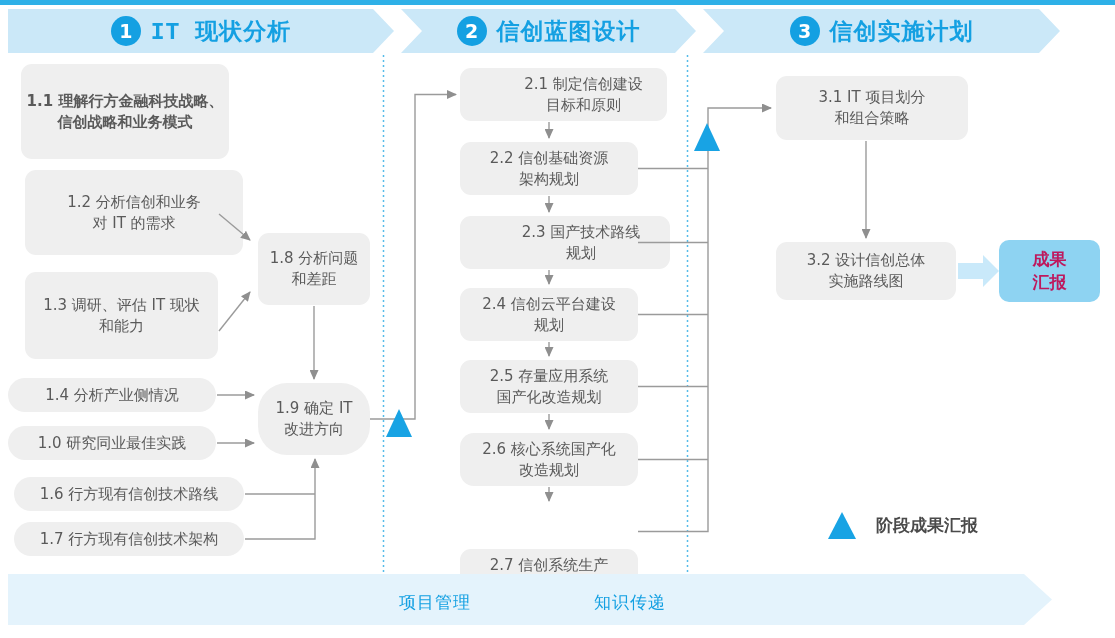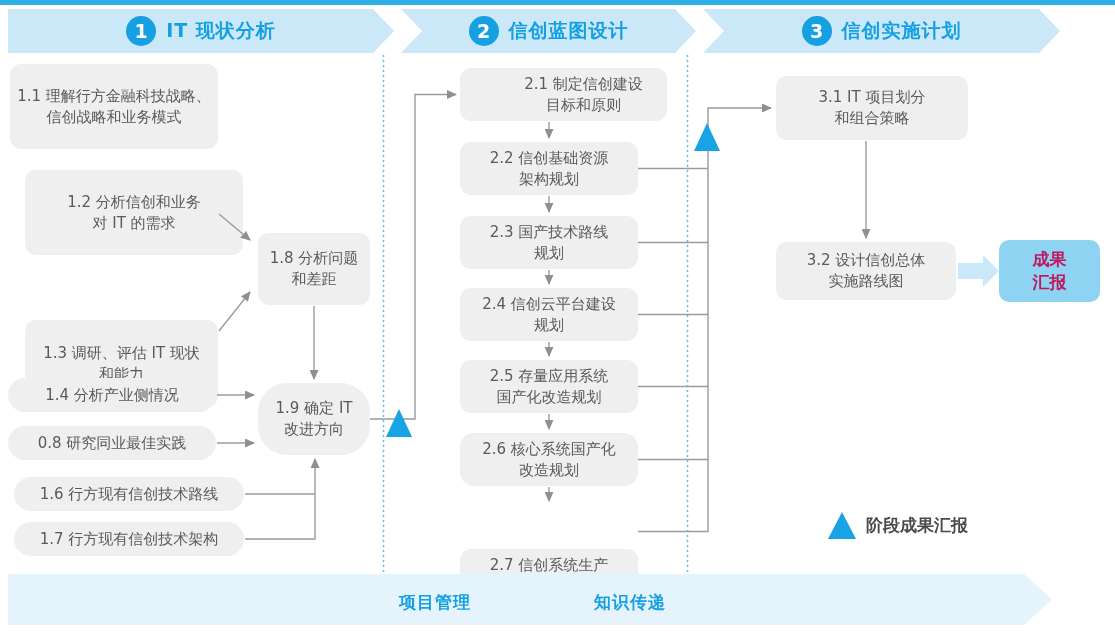--- a/index.html
+++ b/index.html
@@ -18,40 +18,40 @@
     clip-path:polygon(0 0,calc(100% - 21px) 0,100% 50%,calc(100% - 21px) 100%,0 100%);}
   #seg2{left:401px;width:295px;
     clip-path:polygon(0 0,calc(100% - 21px) 0,100% 50%,calc(100% - 21px) 100%,0 100%,21px 50%);}
   #seg3{left:703px;width:357px;
     clip-path:polygon(0 0,calc(100% - 21px) 0,100% 50%,calc(100% - 21px) 100%,0 100%,21px 50%);}
   .num-circle{
     width:30px;height:30px;border-radius:50%;background:#14a0e2;color:#ffffff;
     display:flex;align-items:center;justify-content:center;
     font-size:19px;font-weight:bold;flex:0 0 auto;
   }
-  .band-label{color:#14a0e2;font-size:19px;font-weight:bold;letter-spacing:1px;}
+  .band-label{color:#14a0e2;font-size:23px;font-weight:bold;letter-spacing:1px;font-family:Liberation Mono, monospace;}
   
   .node{
     position:absolute;background:#efefef;border-radius:11px;
     display:flex;align-items:center;justify-content:center;text-align:center;
     color:#5a5a5a;font-size:15px;line-height:1.4;white-space:pre-line;
   }
   .pill{border-radius:17px;}
-  #b11{left:10px;top:64px;width:208px;height:85px;}
+  #b11{left:21px;top:64px;width:208px;height:95px;font-weight:bold;}
   #b12{left:25px;top:170px;width:218px;height:85px;}
-  #b13{left:25px;top:272px;width:193px;height:87px;margin-top:48px;}
+  #b13{left:25px;top:272px;width:193px;height:87px;}
   #b14{left:8px;top:378px;width:208px;height:34px;}
   #b15{left:8px;top:426px;width:208px;height:34px;}
   #b16{left:14px;top:477px;width:230px;height:34px;}
   #b17{left:14px;top:522px;width:230px;height:34px;}
   #b18{left:258px;top:233px;width:112px;height:72px;}
   #b19{left:258px;top:383px;width:112px;height:72px;border-radius:29px;}
   #b21{left:460px;top:68px;width:167px;height:53px;padding-left:40px;}
   #b22{left:460px;top:142px;width:178px;height:53px;}
-  #b23{left:460px;top:216px;width:178px;height:53px;}
+  #b23{left:460px;top:216px;width:178px;height:53px;padding-left:32px;}
   #b24{left:460px;top:288px;width:178px;height:53px;}
   #b25{left:460px;top:360px;width:178px;height:53px;}
   #b26{left:460px;top:433px;width:178px;height:53px;border-radius:14px;}
   #b27{left:460px;top:505px;width:178px;height:53px;margin-top:44px;}
   #b31{left:776px;top:76px;width:192px;height:64px;}
   #b32{left:776px;top:242px;width:180px;height:58px;}
   #resultbox{
     position:absolute;left:999px;top:240px;width:101px;height:62px;
     background:#8ed3f2;border-radius:10px;color:#be185d;font-weight:bold;
     font-size:17px;line-height:1.35;display:flex;align-items:center;
@@ -60,27 +60,27 @@
   
   #edges{position:absolute;left:0;top:0;pointer-events:none;}
   .edge{stroke:#9b9b9b;stroke-width:1.4;fill:none;}
   .dotted{stroke:#56bce9;stroke-width:1.5;stroke-dasharray:2 3;fill:none;}
   
   #bottomband{
     position:absolute;left:8px;top:574px;width:1044px;height:51px;background:#e4f3fc;
     clip-path:polygon(0 0,calc(100% - 28px) 0,100% 50%,calc(100% - 28px) 100%,0 100%);
   }
   .bottom-label{
-    position:absolute;top:591px;color:#14a0e2;font-size:17px;font-weight:bold;
+    position:absolute;top:591px;color:#14a0e2;font-size:17px;font-weight:normal;
     letter-spacing:1px;
   }
   #bl1{left:399px;}
   #bl2{left:594px;}
   
-  #legend{position:absolute;left:828px;top:512px;display:flex;align-items:center;gap:10px;}
+  #legend{position:absolute;left:828px;top:512px;display:flex;align-items:center;gap:20px;}
   .tri-css{
     width:0;height:0;border-left:14px solid transparent;
     border-right:14px solid transparent;border-bottom:27px solid #18a3e4;
   }
   #legend span{color:#4a4a4a;font-size:17px;font-weight:bold;}
 </style>
 </head>
 <body>
 
 <div id="canvas">
@@ -100,21 +100,21 @@
     <span class="band-label">信创实施计划</span>
   </div>
 
   <div class="node" id="b11">1.1 理解行方金融科技战略、
 信创战略和业务模式</div>
   <div class="node" id="b12">1.2 分析信创和业务
 对 IT 的需求</div>
   <div class="node" id="b13">1.3 调研、评估 IT 现状
 和能力</div>
   <div class="node pill" id="b14">1.4 分析产业侧情况</div>
-  <div class="node pill" id="b15">0.8 研究同业最佳实践</div>
+  <div class="node pill" id="b15">1.0 研究同业最佳实践</div>
   <div class="node pill" id="b16">1.6 行方现有信创技术路线</div>
   <div class="node pill" id="b17">1.7 行方现有信创技术架构</div>
   <div class="node" id="b18">1.8 分析问题
 和差距</div>
   <div class="node" id="b19">1.9 确定 IT
 改进方向</div>
 
   <div class="node" id="b21">2.1 制定信创建设
 目标和原则</div>
   <div class="node" id="b22">2.2 信创基础资源

